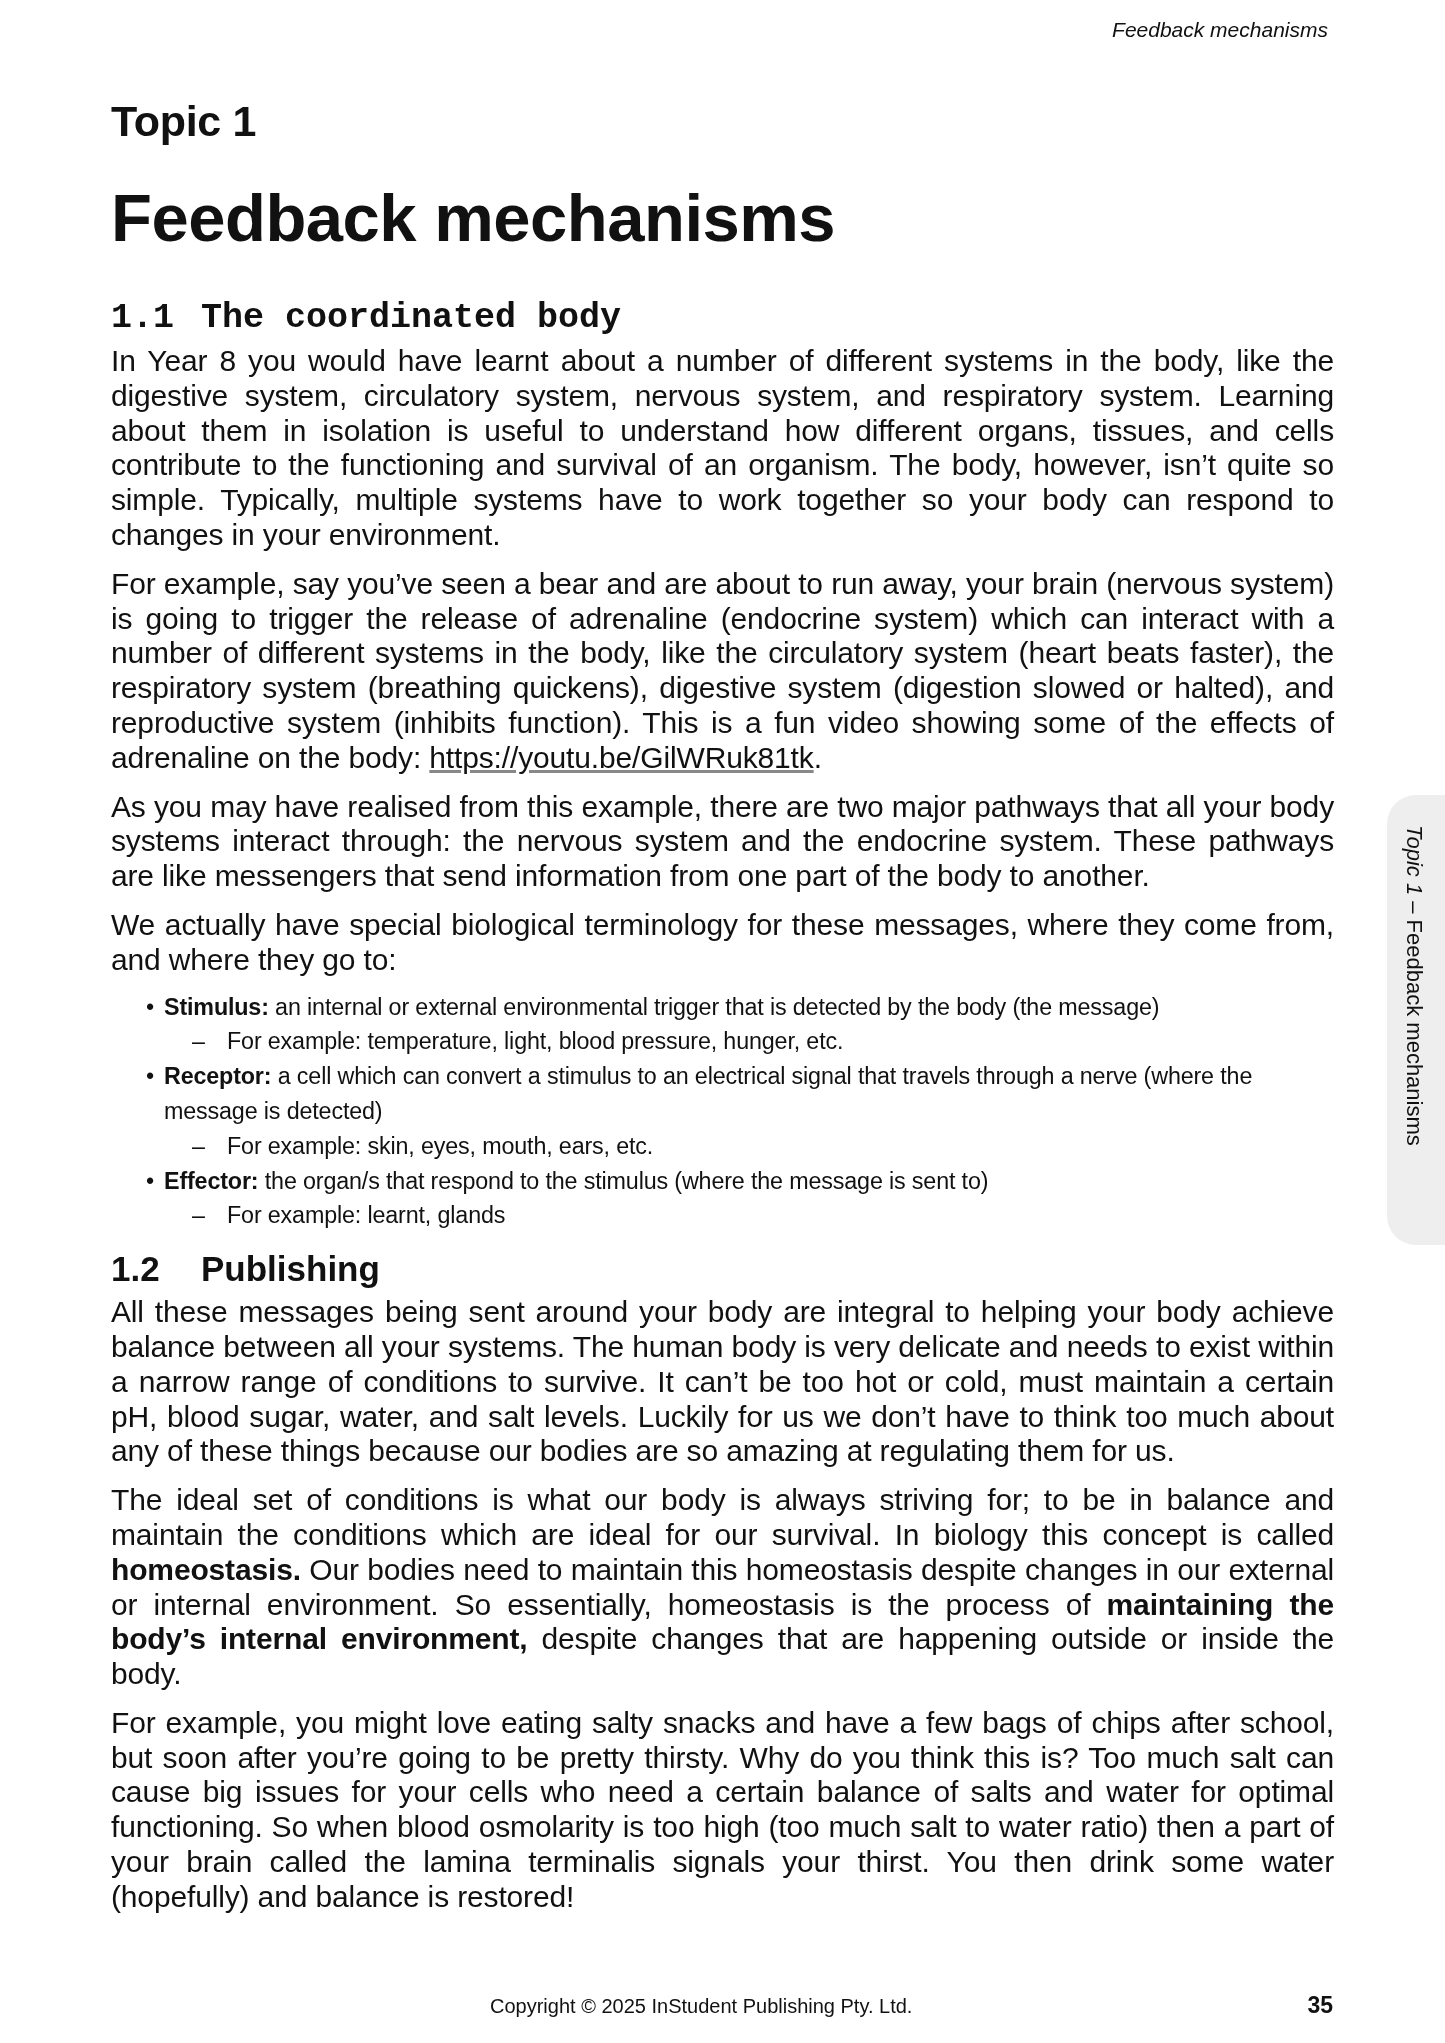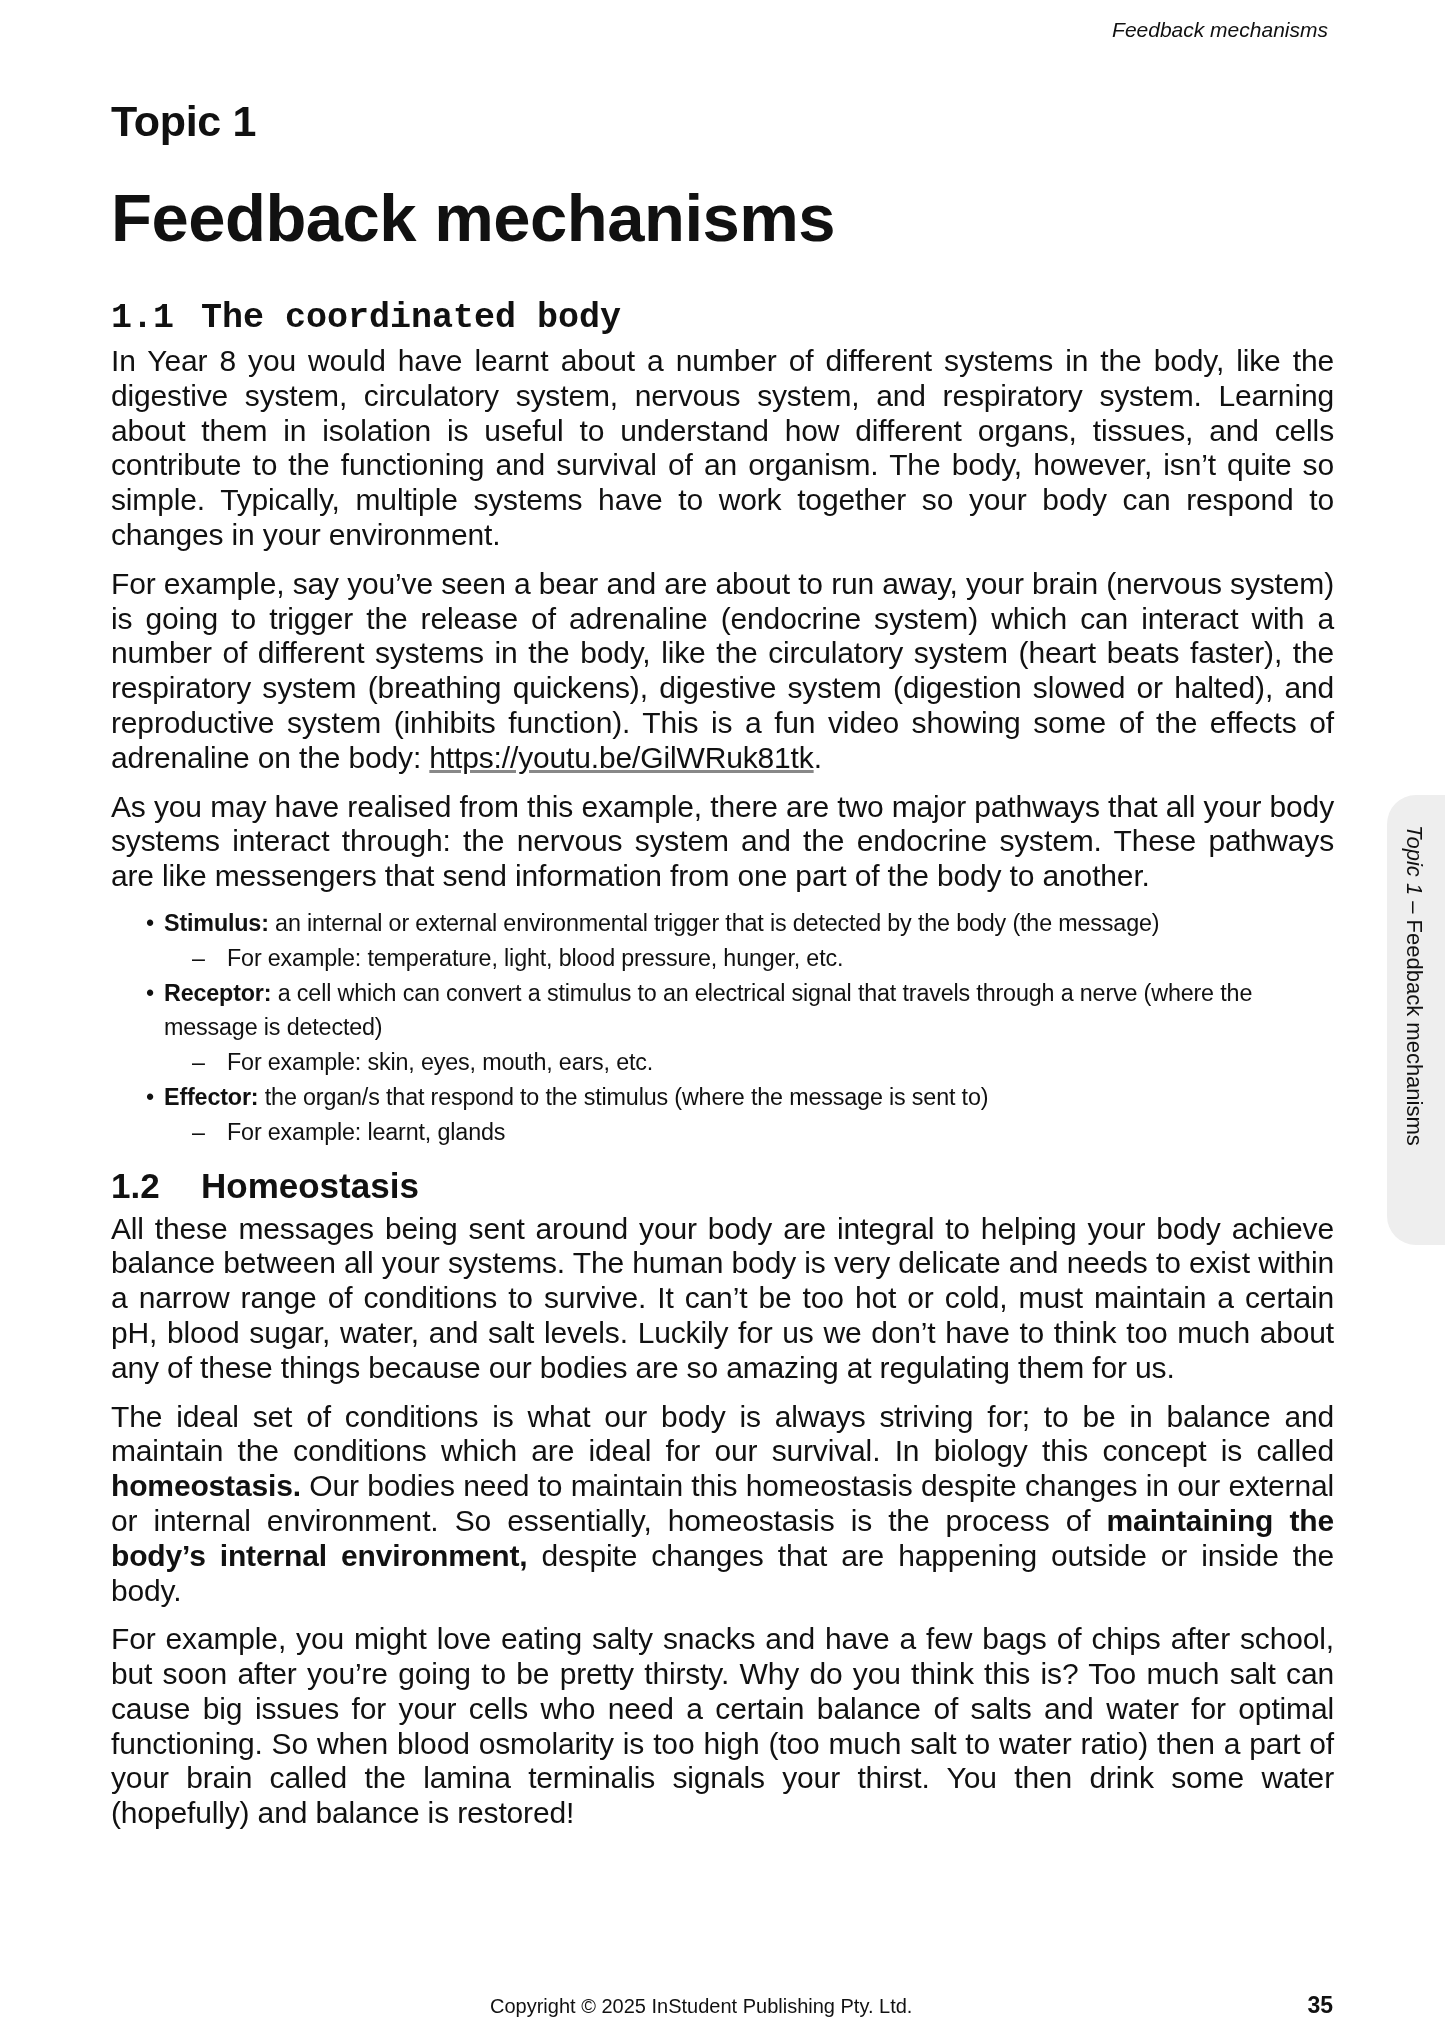--- a/index.html
+++ b/index.html
@@ -52,38 +52,39 @@
 <div class="content">
   <h2 class="topic-label">Topic 1</h2>
   <h1 class="chapter-title">Feedback mechanisms</h1>
 
   <h3 class="section-heading sec1">
     <span class="num">1.1</span><span>The coordinated body</span>
   </h3>
   <p class="body">In Year 8 you would have learnt about a number of different systems in the body, like the digestive system, circulatory system, nervous system, and respiratory system. Learning about them in isolation is useful to understand how different organs, tissues, and cells contribute to the functioning and survival of an organism. The body, however, isn’t quite so simple. Typically, multiple systems have to work together so your body can respond to changes in your environment.</p>
   <p class="body"><span>For example, say you’ve seen a bear and are about to run away, your brain (nervous system) is going to trigger the release of adrenaline (endocrine system) which can interact with a number of different systems in the body, like the circulatory system (heart beats faster), the respiratory system (breathing quickens), digestive system (digestion slowed or halted), and reproductive system (inhibits function). This is a fun video showing some of the effects of adrenaline on the body: </span><a class="link" href="#">https://youtu.be/GilWRuk81tk</a><span>.</span></p>
   <p class="body">As you may have realised from this example, there are two major pathways that all your body systems interact through: the nervous system and the endocrine system. These pathways are like messengers that send information from one part of the body to another.</p>
+  <p class="body">We actually have special biological terminology for these messages, where they come from, and where they go to:</p>
 
   <ul class="terms">
     <li>
       <span class="bullet">•</span><b>Stimulus:</b><span> an internal or external environmental trigger that is detected by the body (the message)</span>
       <div class="sub"><span class="dash">–</span><span>For example: temperature, light, blood pressure, hunger, etc.</span></div>
     </li>
     <li>
       <span class="bullet">•</span><b>Receptor:</b><span> a cell which can convert a stimulus to an electrical signal that travels through a nerve (where the message is detected)</span>
       <div class="sub"><span class="dash">–</span><span>For example: skin, eyes, mouth, ears, etc.</span></div>
     </li>
     <li>
       <span class="bullet">•</span><b>Effector:</b><span> the organ/s that respond to the stimulus (where the message is sent to)</span>
       <div class="sub"><span class="dash">–</span><span>For example: learnt, glands</span></div>
     </li>
   </ul>
 
   <h3 class="section-heading sec2">
-    <span class="num">1.2</span><span>Homeostasis</span>
+    <span class="num">1.2</span><span>Publishing</span>
   </h3>
   <p class="body">All these messages being sent around your body are integral to helping your body achieve balance between all your systems. The human body is very delicate and needs to exist within a narrow range of conditions to survive. It can’t be too hot or cold, must maintain a certain pH, blood sugar, water, and salt levels. Luckily for us we don’t have to think too much about any of these things because our bodies are so amazing at regulating them for us.</p>
   <p class="body"><span>The ideal set of conditions is what our body is always striving for; to be in balance and maintain the conditions which are ideal for our survival.  In biology this concept is called </span><b>homeostasis.</b><span>  Our bodies need to maintain this homeostasis despite changes in our external or internal environment. So essentially, homeostasis is the process of </span><b>maintaining the body’s internal environment,</b><span> despite changes that are happening outside or inside the body.</span></p>
   <p class="body">For example, you might love eating salty snacks and have a few bags of chips after school, but soon after you’re going to be pretty thirsty. Why do you think this is? Too much salt can cause big issues for your cells who need a certain balance of salts and water for optimal functioning. So when blood osmolarity is too high (too much salt to water ratio) then a part of your brain called the lamina terminalis signals your thirst.  You then drink some water (hopefully) and balance is restored!</p>
 </div>
 
 <div class="side-tab">
   <div class="side-tab-text"><i>Topic 1</i><span> – </span><span>Feedback mechanisms</span></div>
 </div>
 

